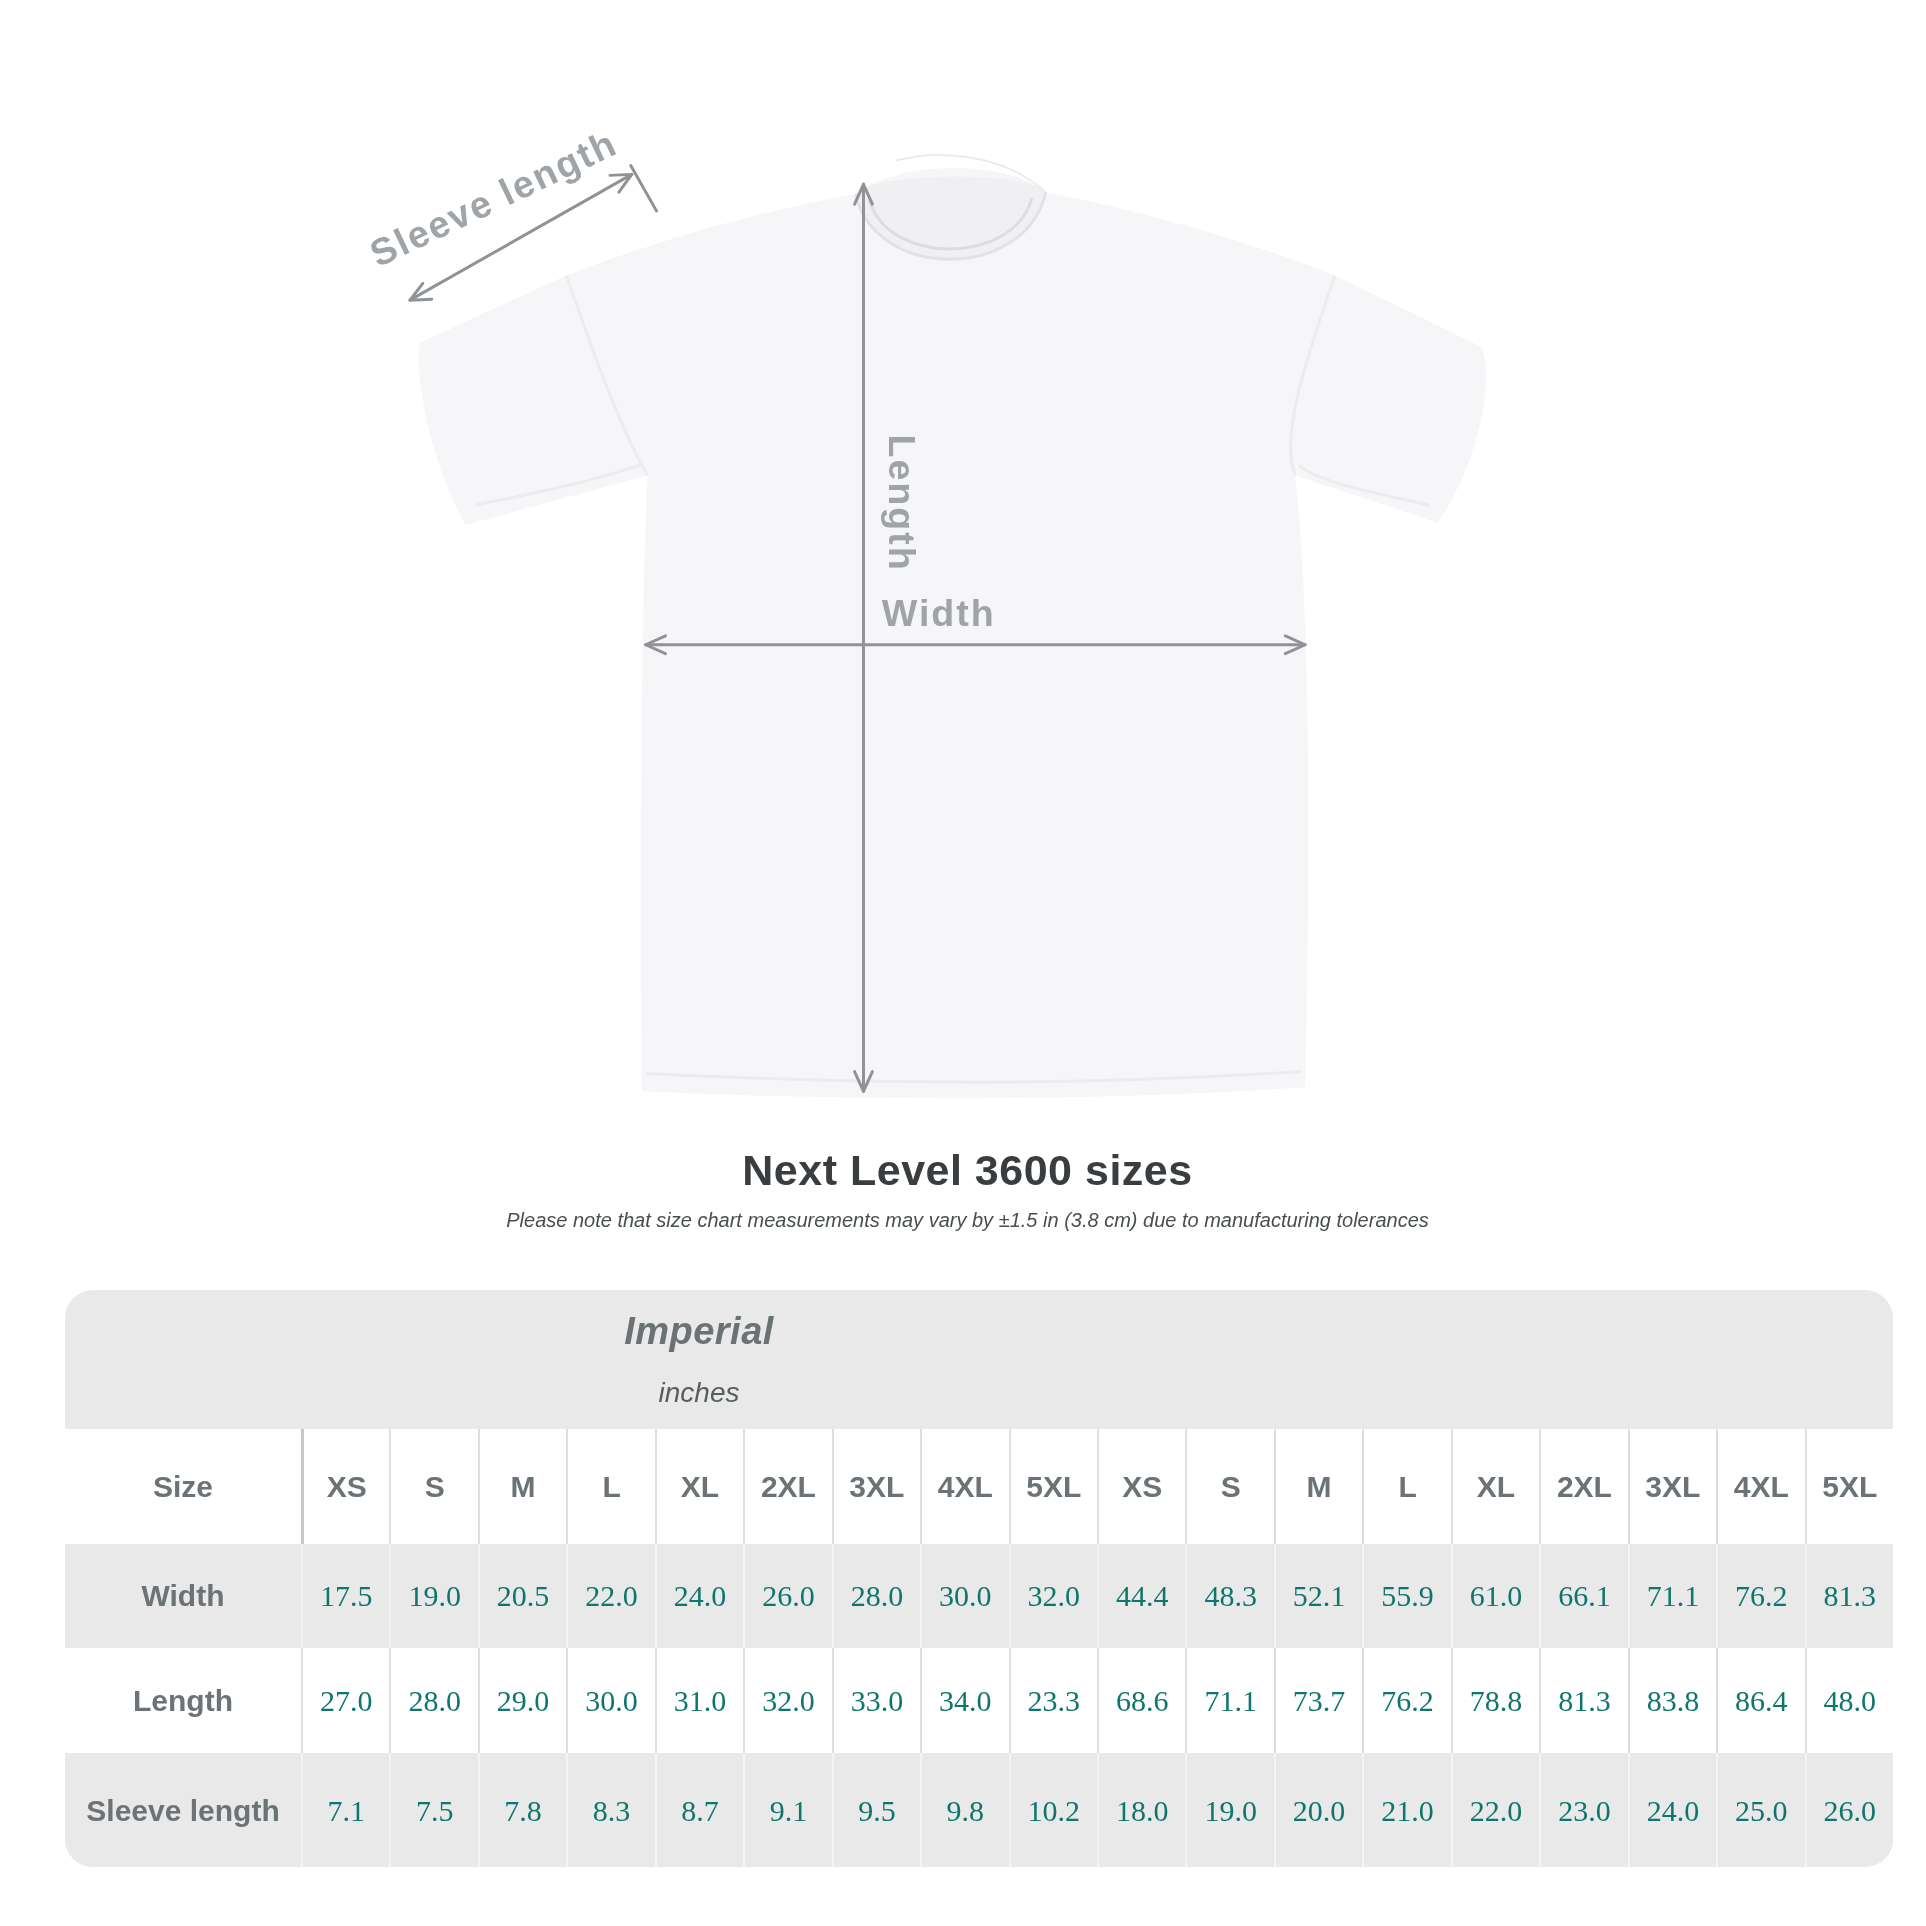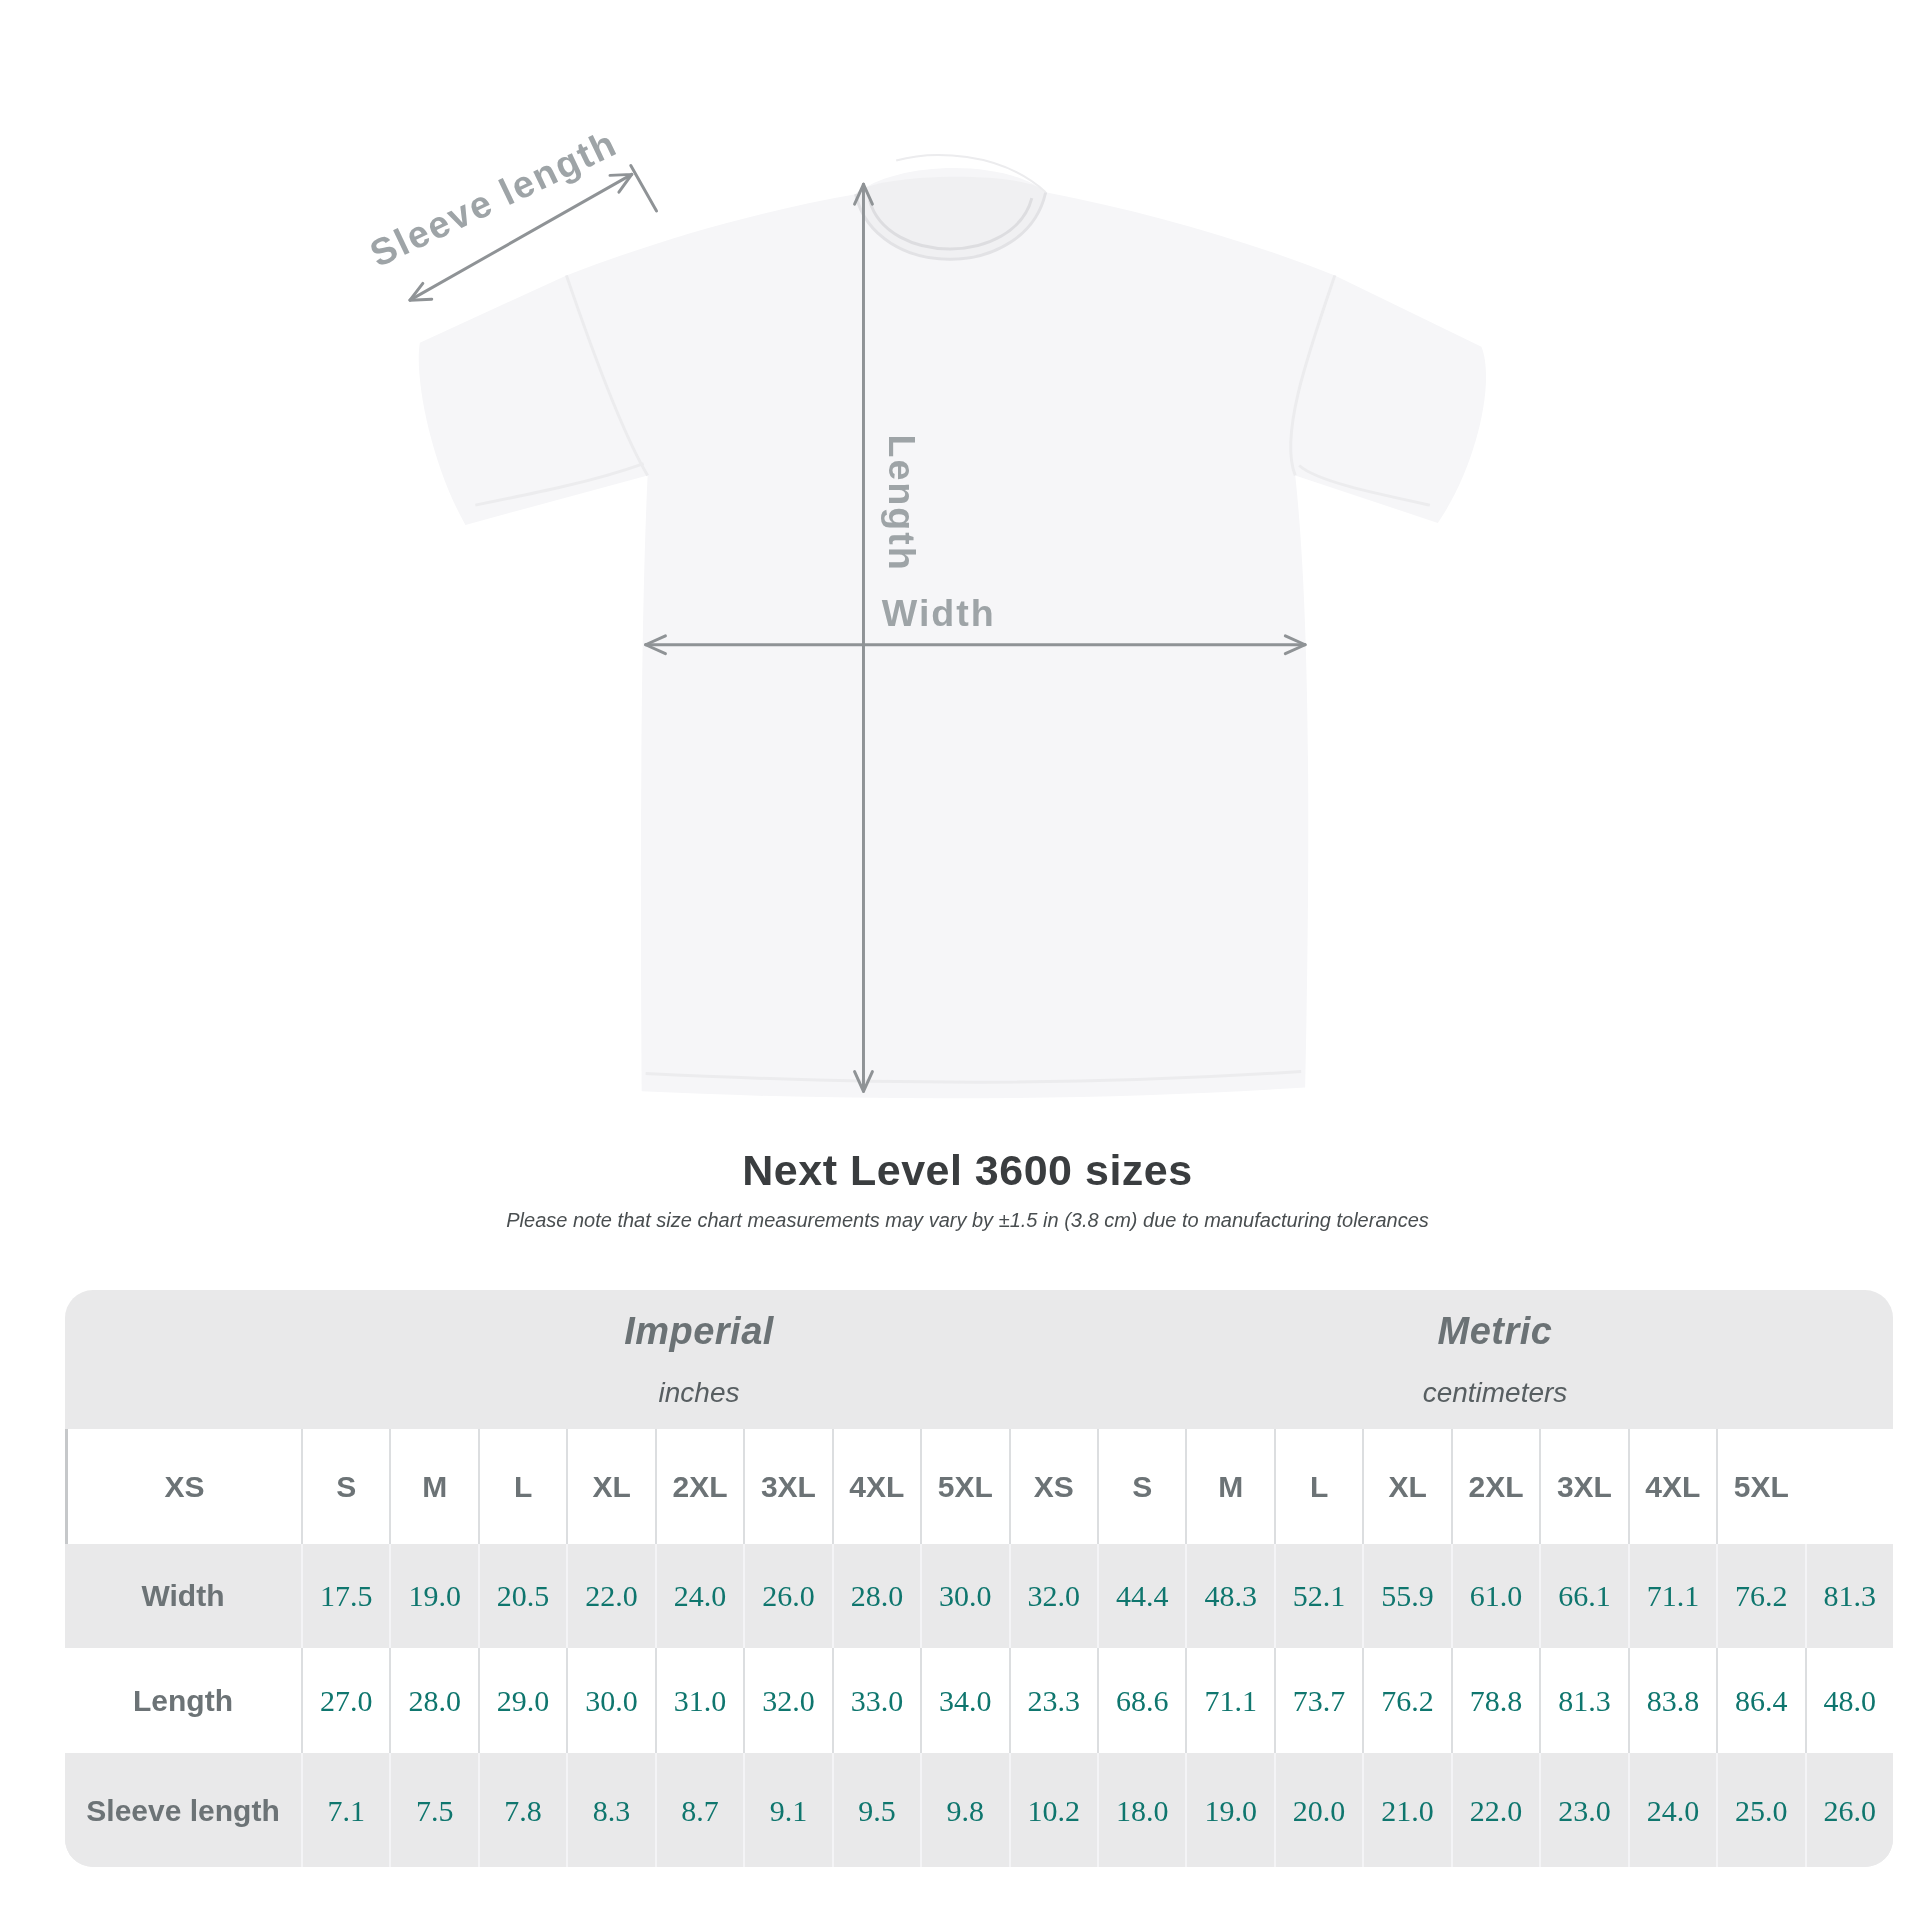--- a/index.html
+++ b/index.html
@@ -92,27 +92,24 @@
   </div>
 
   <div class="size-table">
 
     <div class="trow r-units">
       <div class="c"></div>
       <div class="c" style="grid-column:2/11">
         <div class="unit-name">Imperial</div>
         <div class="unit-sub">inches</div>
       </div>
-      <div class="c" style="grid-column:11/20">
-        <div class="unit-name">Metric</div>
-        <div class="unit-sub">centimeters</div>
-      </div>
     </div>
 
     <div class="trow r-head">
+      <div class="c hdr">Size</div>
       <div class="c hdr first-data">XS</div>
       <div class="c hdr">S</div>
       <div class="c hdr">M</div>
       <div class="c hdr">L</div>
       <div class="c hdr">XL</div>
       <div class="c hdr">2XL</div>
       <div class="c hdr">3XL</div>
       <div class="c hdr">4XL</div>
       <div class="c hdr">5XL</div>
       <div class="c hdr gb">XS</div>

